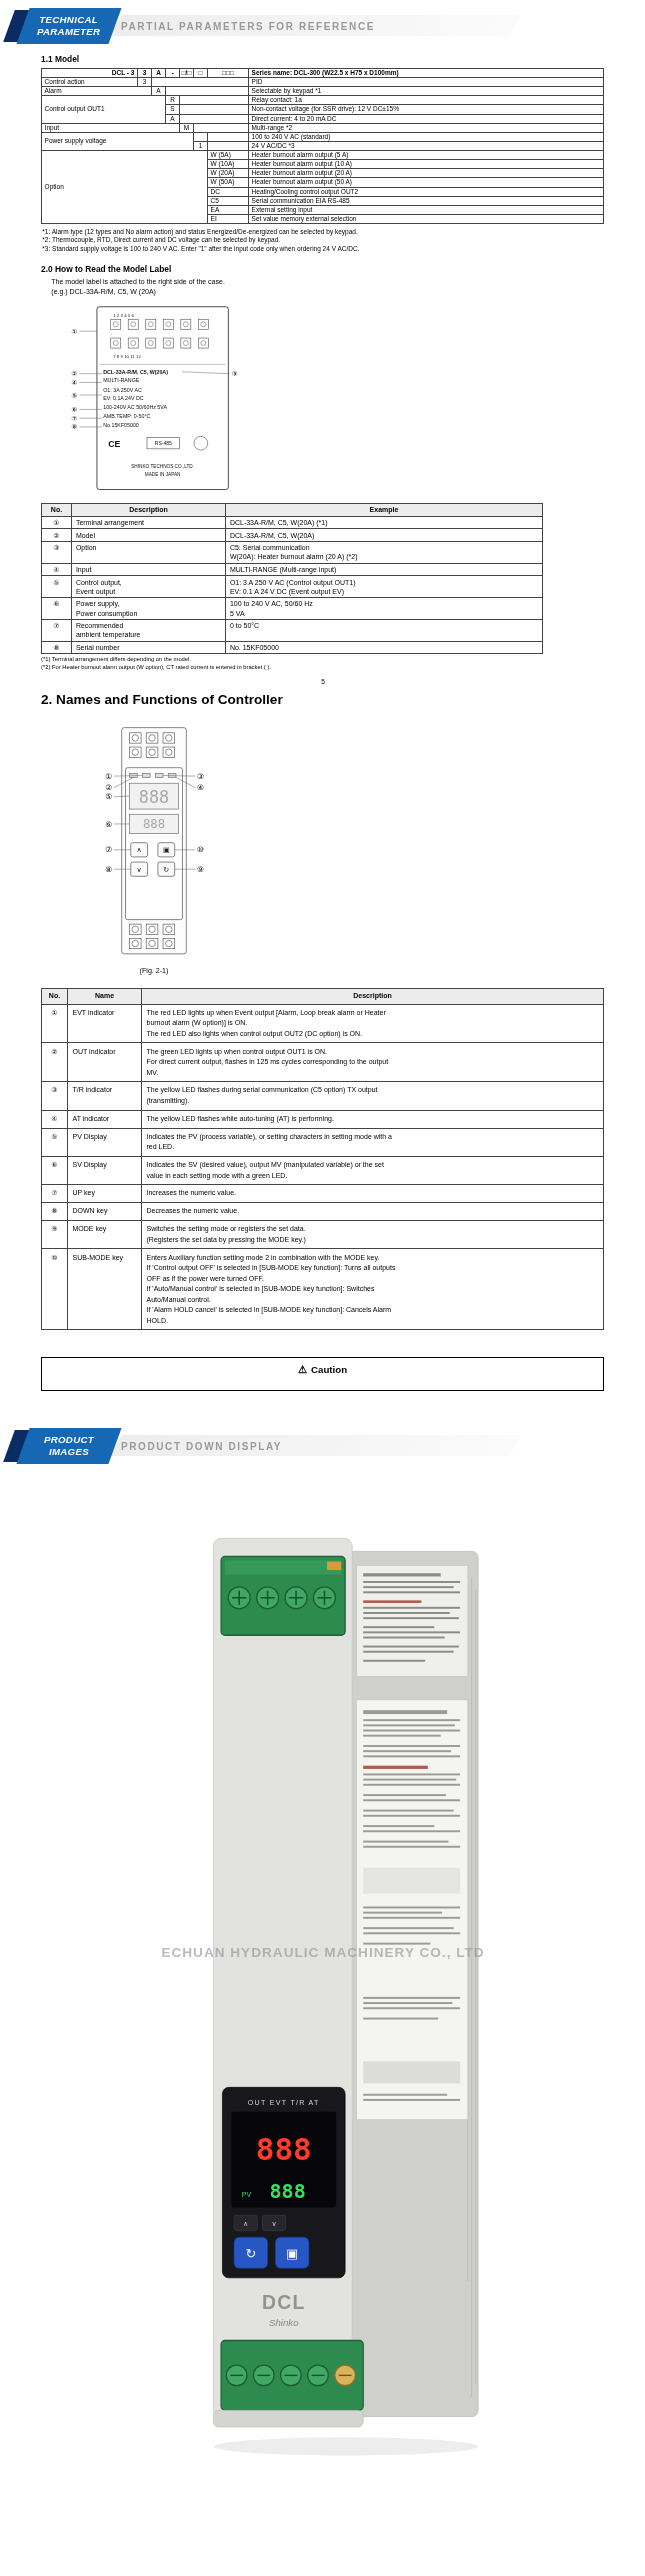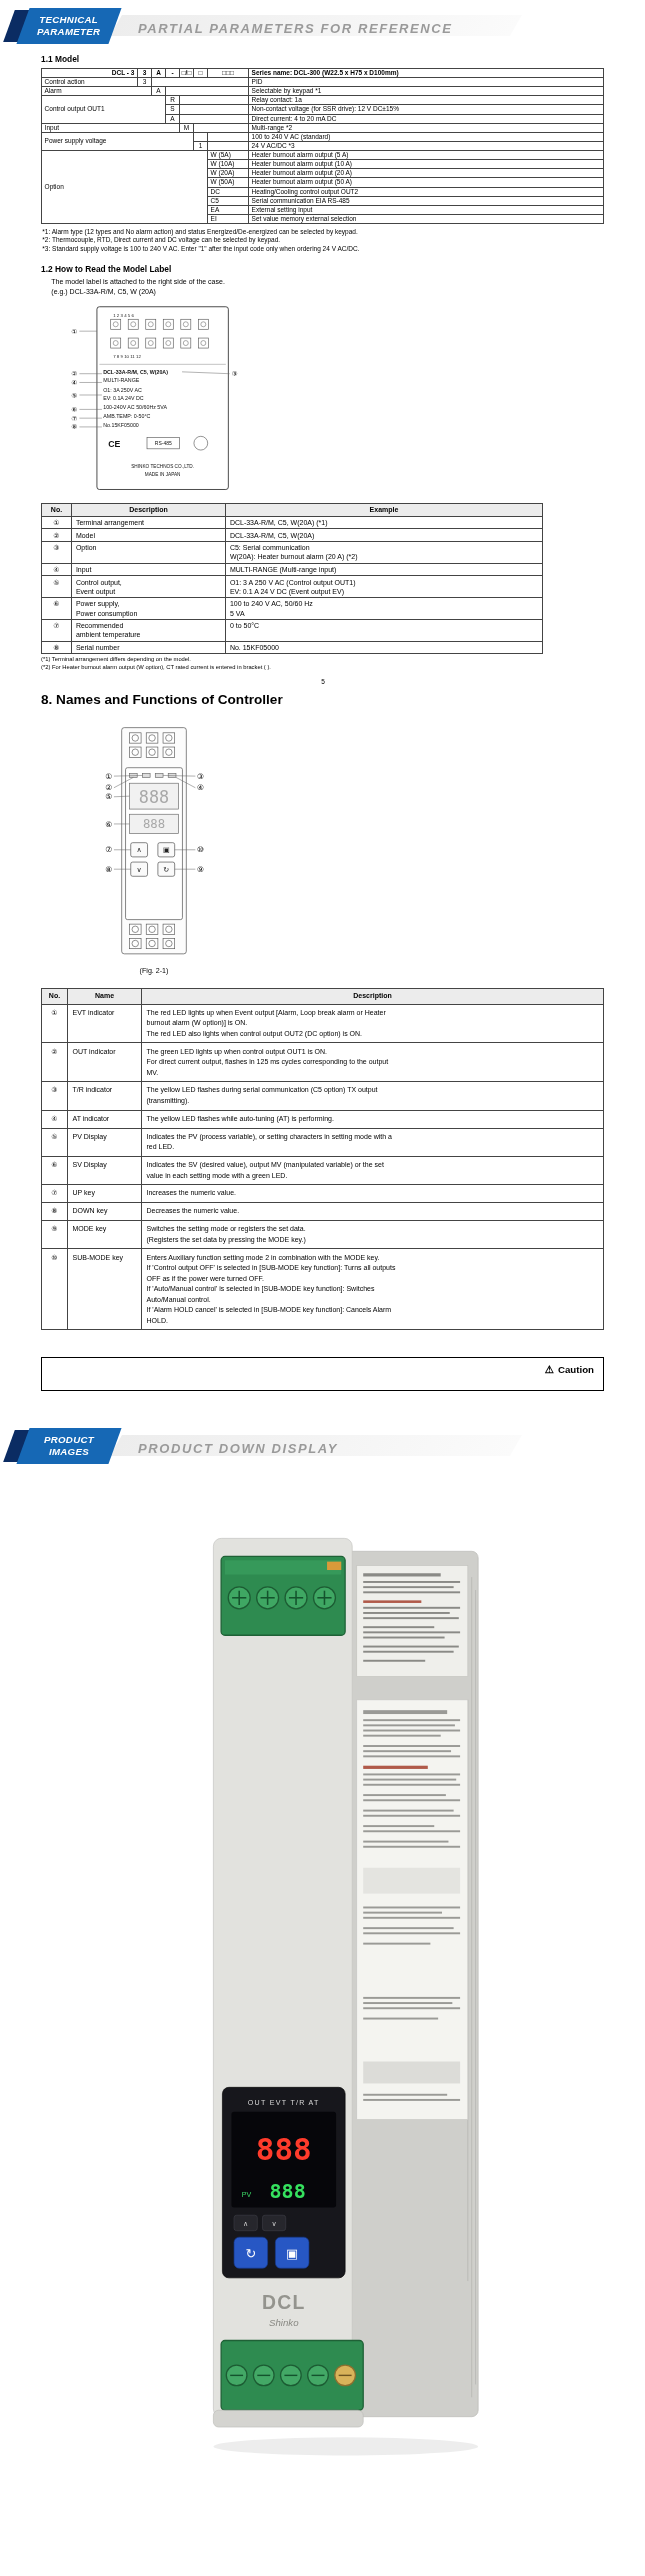--- a/index.html
+++ b/index.html
@@ -9,22 +9,22 @@
   
   .banner { position: relative; height: 36px; margin: 7.7px 0 0 0; }
   .banner .strip { position: absolute; left: 116px; top: 7.7px; width: 400px; height: 20.7px;
     background: linear-gradient(90deg, #ededed, #fbfbfb); transform: skewX(-30deg); }
   .banner .notch { position: absolute; left: 9px; top: 2.6px; width: 27px; height: 32px;
     background: #0b2c63; transform: skewX(-20deg); }
   .banner .box { position: absolute; left: 23px; top: 0; width: 92px; height: 36px;
     background: #1668b5; transform: skewX(-20deg); display: flex; align-items: center; justify-content: center; }
   .banner .box-inner { transform: skewX(20deg); text-align: center; color: #fff;
     font-style: italic; font-weight: bold; font-size: 9.7px; line-height: 1.25; letter-spacing: 0.3px; }
-  .banner .sub { position: absolute; left: 138px; top: 13px; font-style: italic; color: #9a9a9a;
-    font-size: 13px; letter-spacing: 1.6px; font-weight: bold; }
+  .banner .sub { position: absolute; left: 121px; top: 13px; color: #9a9a9a;
+    font-size: 10px; letter-spacing: 1.6px; font-weight: bold; }
 
   .content { margin: 10px 41px; }
 
   h3.sec { font-size: 8.4px; font-weight: bold; margin: 10.3px 0 3.9px 0; }
   h2.sec2 { font-size: 13.6px; font-weight: bold; margin: 6.5px 0 6.5px 0; }
 
   
   table { border-collapse: collapse; }
   .model-table { width: 563px; border: 1.3px solid #000; }
   .model-table td { border: 0.6px solid #444; font-size: 6.5px; padding: 0 2.6px; line-height: 1.25; vertical-align: middle; }
@@ -45,21 +45,21 @@
 
   
   .fn-table { width: 563px; border: 1px solid #000; margin-top: 5.2px; }
   .fn-table td, .fn-table th { border: 0.6px solid #444; font-size: 7px; padding: 3.2px 4.5px; vertical-align: top; line-height: 1.5; }
   .fn-table th { background: #ececec; font-weight: bold; text-align: center; padding: 1.9px; }
   .fn-table td.no { text-align: center; }
   .preline { white-space: pre-line; }
 
   
   .caution-box { width: 563px; border: 1.3px solid #000; margin-top: 27px; padding: 5.2px 9px 9px 9px; }
-  .caution-title { text-align: right; font-weight: bold; font-size: 9.7px; margin-bottom: 5.2px; }
+  .caution-title { text-align: center; font-weight: bold; font-size: 9.7px; margin-bottom: 5.2px; }
   .caution-title .ic { font-size: 10.3px; margin-right: 3.9px; }
   .caution-text { font-size: 7.4px; line-height: 1.5; }
 
   
   svg text { font-family: "Liberation Sans", sans-serif; }
   svg text.mono { font-family: "DejaVu Sans Mono", monospace; }
   .label-fig { margin: 6.5px 0 2.6px 9px; }
   .ctl-fig { margin: 2.6px 0 0 2.6px; }
 
   
@@ -193,21 +193,21 @@
     </tbody>
       </table>
 
     <div class="footnotes">
       <div>*1: Alarm type (12 types and No alarm action) and status Energized/De-energized can be selected by keypad.</div>
       <div>*2: Thermocouple, RTD, Direct current and DC voltage can be selected by keypad.</div>
       <div>*3: Standard supply voltage is 100 to 240 V AC. Enter "1" after the input code only when ordering 24 V AC/DC.</div>
     </div>
 
     
-    <h3 class="sec">1.2 How to Read the Model Label</h3>
+    <h3 class="sec">2.0 How to Read the Model Label</h3>
     <div class="intro">The model label is attached to the right side of the case.</div>
     <div class="intro">(e.g.) DCL-33A-R/M, C5, W (20A)</div>
 
     
     <svg class="label-fig" width="194" height="189" viewBox="0 0 300 302">
       <rect x="70" y="6" width="210" height="292" rx="4" fill="#fff" stroke="#333" stroke-width="1.4"></rect>
 
       <g>
         <text x="96" y="22" font-size="7" fill="#222">1    2    3    4    5    6</text>
         <g fill="#fff" stroke="#555">
@@ -344,21 +344,21 @@
       </table>
 
     <div class="small-notes">
       <div>(*1) Terminal arrangement differs depending on the model.</div>
       <div>(*2) For Heater burnout alarm output (W option), CT rated current is entered in bracket ( ).</div>
     </div>
 
     <div class="pagenum">5</div>
 
     
-    <h2 class="sec2">8. Names and Functions of Controller</h2>
+    <h2 class="sec2">2. Names and Functions of Controller</h2>
 
     
     <svg class="ctl-fig" width="220" height="265" viewBox="0 0 340 410">
       <rect x="120" y="18" width="100" height="350" rx="4" fill="#fcfcfc" stroke="#444"></rect>
 
       <g fill="#fff" stroke="#555">
         <rect x="132" y="26" width="18" height="16"></rect>
           <rect x="158" y="26" width="18" height="16"></rect>
           <rect x="184" y="26" width="18" height="16"></rect>
         <rect x="132" y="48" width="18" height="16"></rect>
@@ -532,20 +532,21 @@
     <div class="box">
       <div class="box-inner">
         <div>PRODUCT</div>
         <div>IMAGES</div>
       </div>
     </div>
     <div class="sub">PRODUCT DOWN DISPLAY</div>
   </div>
 
   <div class="photo-section">
+    <div class="watermark">ECHUAN HYDRAULIC MACHINERY CO., LTD</div>
     <div class="photo-stage">
       <svg width="310" height="956" viewBox="0 0 480 1480">
         <ellipse cx="235" cy="1456" rx="205" ry="14" fill="#000" opacity="0.07"></ellipse>
 
         <rect x="235" y="70" width="205" height="1340" rx="10" fill="#cfcfcb" stroke="#b7b7b3"></rect>
         <g stroke="#b0b0ac">
           <line x1="430" y1="110" x2="430" y2="1380"></line>
             <line x1="436" y1="130" x2="436" y2="1360"></line>
             <line x1="424" y1="300" x2="424" y2="1200"></line>
         </g>

